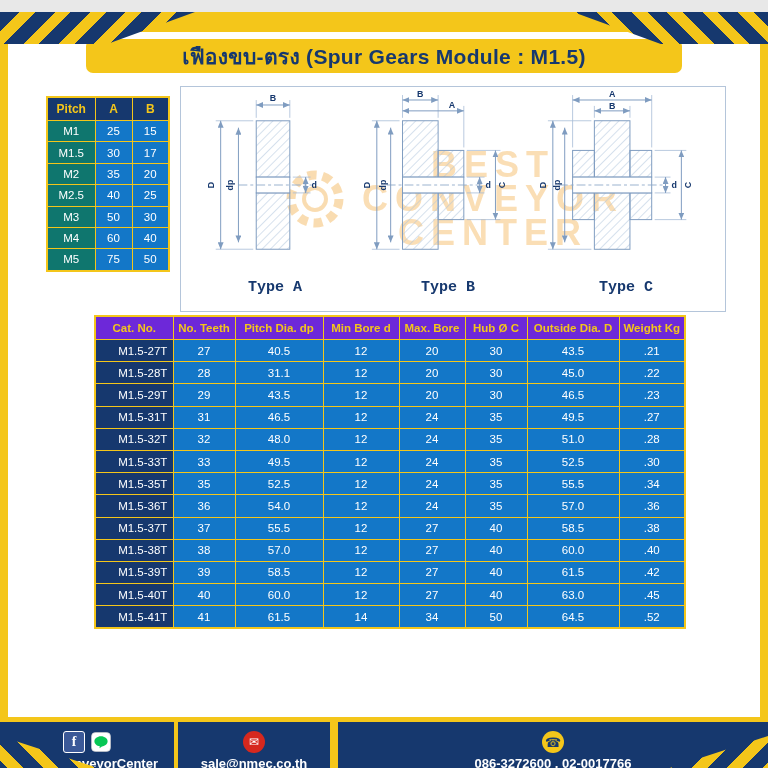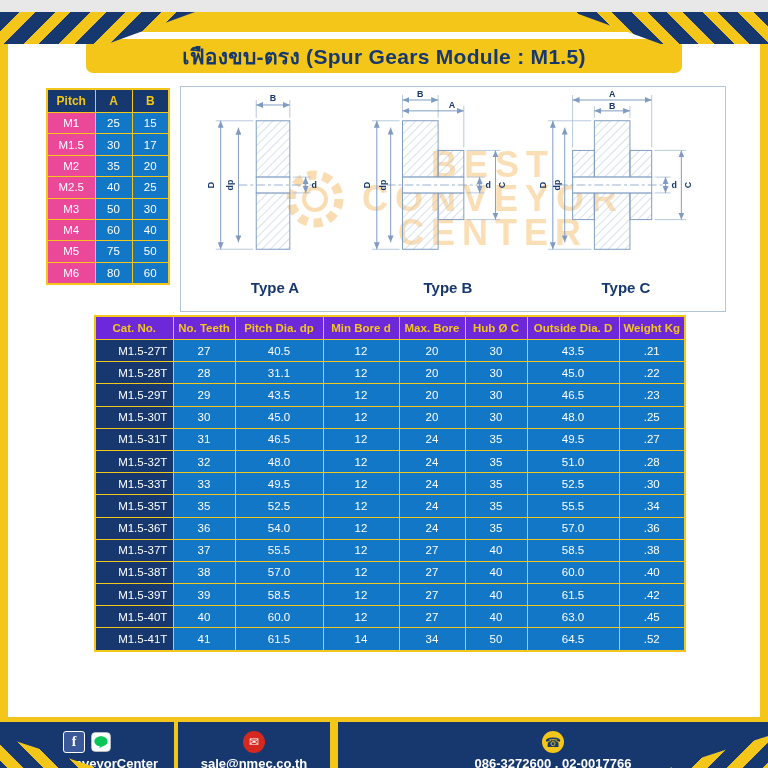--- a/index.html
+++ b/index.html
@@ -27,44 +27,44 @@
     clip-path:polygon(100% 0,100% 100%,0 100%); }
   
   .title-bar {
     position:absolute; top:27px; left:86px; right:86px; height:34px;
     background:#f4c61a; border-radius:7px;
     display:flex; align-items:center; justify-content:center;
   }
   .title-bar span { color:#16386e; font-size:21px; font-weight:bold; letter-spacing:0.3px; }
   
   table { border-collapse:collapse; }
-  .pitch-table { position:absolute; left:46px; top:76px; border:2px solid #f4c61a; }
+  .pitch-table { position:absolute; left:46px; top:84px; border:2px solid #f4c61a; }
   .pitch-table th { background:#16386e; color:#f4c61a; font-size:12px; font-weight:bold;
     border:1px solid #f4c61a; padding:4px 2px; }
   .pitch-table td { background:#1377c8; color:#ffffff; font-size:11.5px; text-align:center;
     border:1px solid #f4c61a; padding:4.2px 2px; }
-  .pitch-table td:first-child { background:#ec4899; }
+  .pitch-table td:first-child { background:#0f766e; }
   .spec-table { position:absolute; left:94px; top:303px; border:2px solid #f4c61a; }
   .spec-table th { background:#6d28d9; color:#f4c61a; font-size:11.5px; font-weight:bold;
     border:1px solid #f4c61a; padding:5px 3px; }
   .spec-table td { background:#1377c8; color:#ffffff; font-size:11.5px; text-align:center;
     border:1px solid #f4c61a; padding:4.6px 3px; }
   .spec-table td:first-child { background:#16386e;padding-left:20px; }
   
   .drawings { position:absolute; left:180px; top:74px; width:544px; height:224px;
     background:#ffffff; border:1px solid #b4c5da; }
   .watermark { position:absolute; inset:0; display:flex; align-items:center; justify-content:center;
     gap:14px; pointer-events:none; z-index:0; }
   .wm-text { text-align:center; color:#f2a93e; opacity:0.38; font-weight:800;
     font-size:36px; line-height:0.95; letter-spacing:7px; }
   .wm-gear { opacity:0.40; }
   .drawings-inner { position:relative; z-index:1; display:flex; justify-content:space-around;
     align-items:flex-start; padding:4px 10px 0 10px; }
   .drawing { display:flex; flex-direction:column; align-items:center; }
-  .type-label { font-size:15px; font-weight:bold; color:#16386e; margin-top:-2px; }
+  .type-label { font-size:15px; font-weight:bold; color:#16386e; margin-top:-2px;font-family:Liberation Mono, monospace; }
   svg text.dim { font:bold 9px "Liberation Sans", sans-serif; fill:#16386e; }
   svg line.dl { stroke:#7f9cc0; stroke-width:1; }
   svg line.xl { stroke:#a6bcd6; stroke-width:0.8; }
   svg line.cl { stroke:#8fa9c9; stroke-width:0.9; stroke-dasharray:9 3 3 3; }
   
   .footer { position:absolute; left:0; right:0; bottom:0; height:58px; z-index:4;
     background:#16386e; border-top:5px solid #f4c61a; display:flex; align-items:stretch; }
   .fsec { display:flex; flex-direction:column; align-items:center; justify-content:center; gap:3px; }
   .s1 { flex:0 0 174px; } .s2 { flex:0 0 152px; } .s3 { flex:0 0 236px; } .s4 { flex:1; }
   .fdiv { width:4px; background:#f4c61a; }
@@ -134,25 +134,20 @@
         </tr>
         <tr>
           <td>M4</td>
           <td>60</td>
           <td>40</td>
         </tr>
         <tr>
           <td>M5</td>
           <td>75</td>
           <td>50</td>
-        </tr>
-        <tr>
-          <td>M6</td>
-          <td>80</td>
-          <td>60</td>
         </tr>
       </tbody>
   </table>
 
   <div class="drawings">
     <div class="watermark">
       <svg class="wm-gear" width="66" height="66" viewBox="0 0 66 66">
         <circle cx="33" cy="33" r="24" fill="none" stroke="#f2a93e" stroke-width="9" stroke-dasharray="9 6"></circle>
         <circle cx="33" cy="33" r="11" fill="none" stroke="#f2a93e" stroke-width="4"></circle>
       </svg>
@@ -333,30 +328,20 @@
           <td>M1.5-29T</td>
           <td>29</td>
           <td>43.5</td>
           <td>12</td>
           <td>20</td>
           <td>30</td>
           <td>46.5</td>
           <td>.23</td>
         </tr>
         <tr>
-          <td>M1.5-30T</td>
-          <td>30</td>
-          <td>45.0</td>
-          <td>12</td>
-          <td>20</td>
-          <td>30</td>
-          <td>48.0</td>
-          <td>.25</td>
-        </tr>
-        <tr>
           <td>M1.5-31T</td>
           <td>31</td>
           <td>46.5</td>
           <td>12</td>
           <td>24</td>
           <td>35</td>
           <td>49.5</td>
           <td>.27</td>
         </tr>
         <tr>

